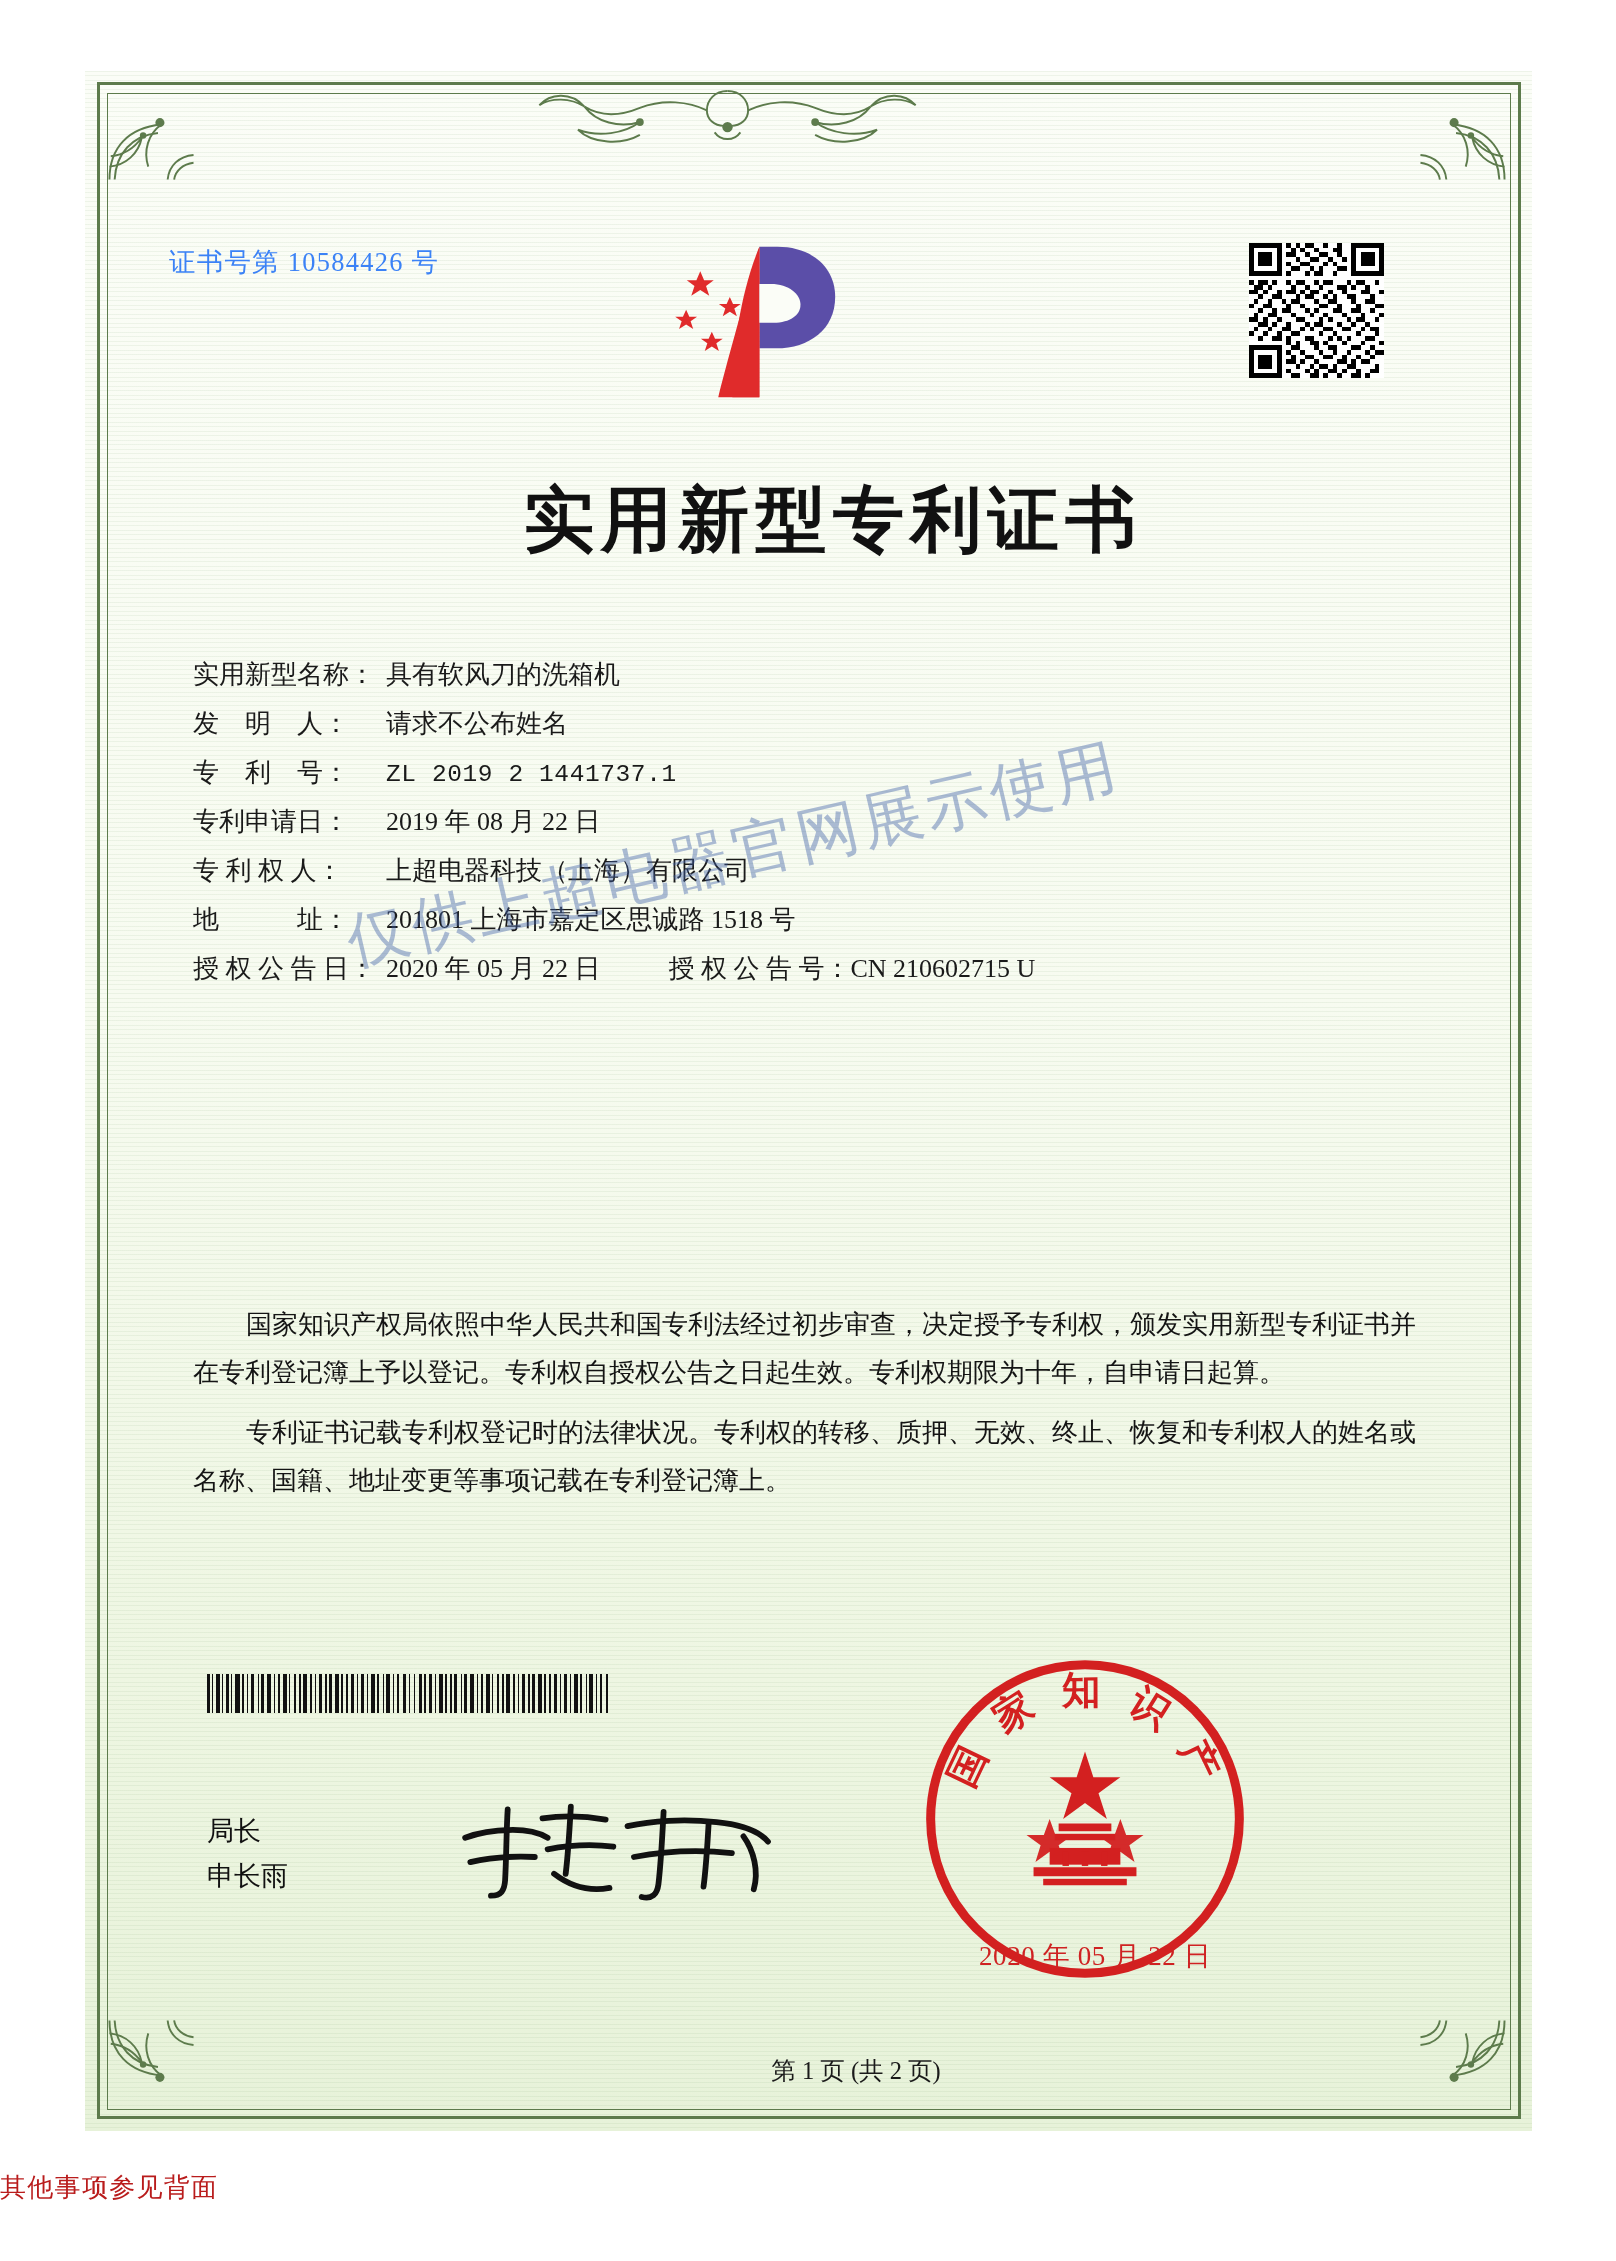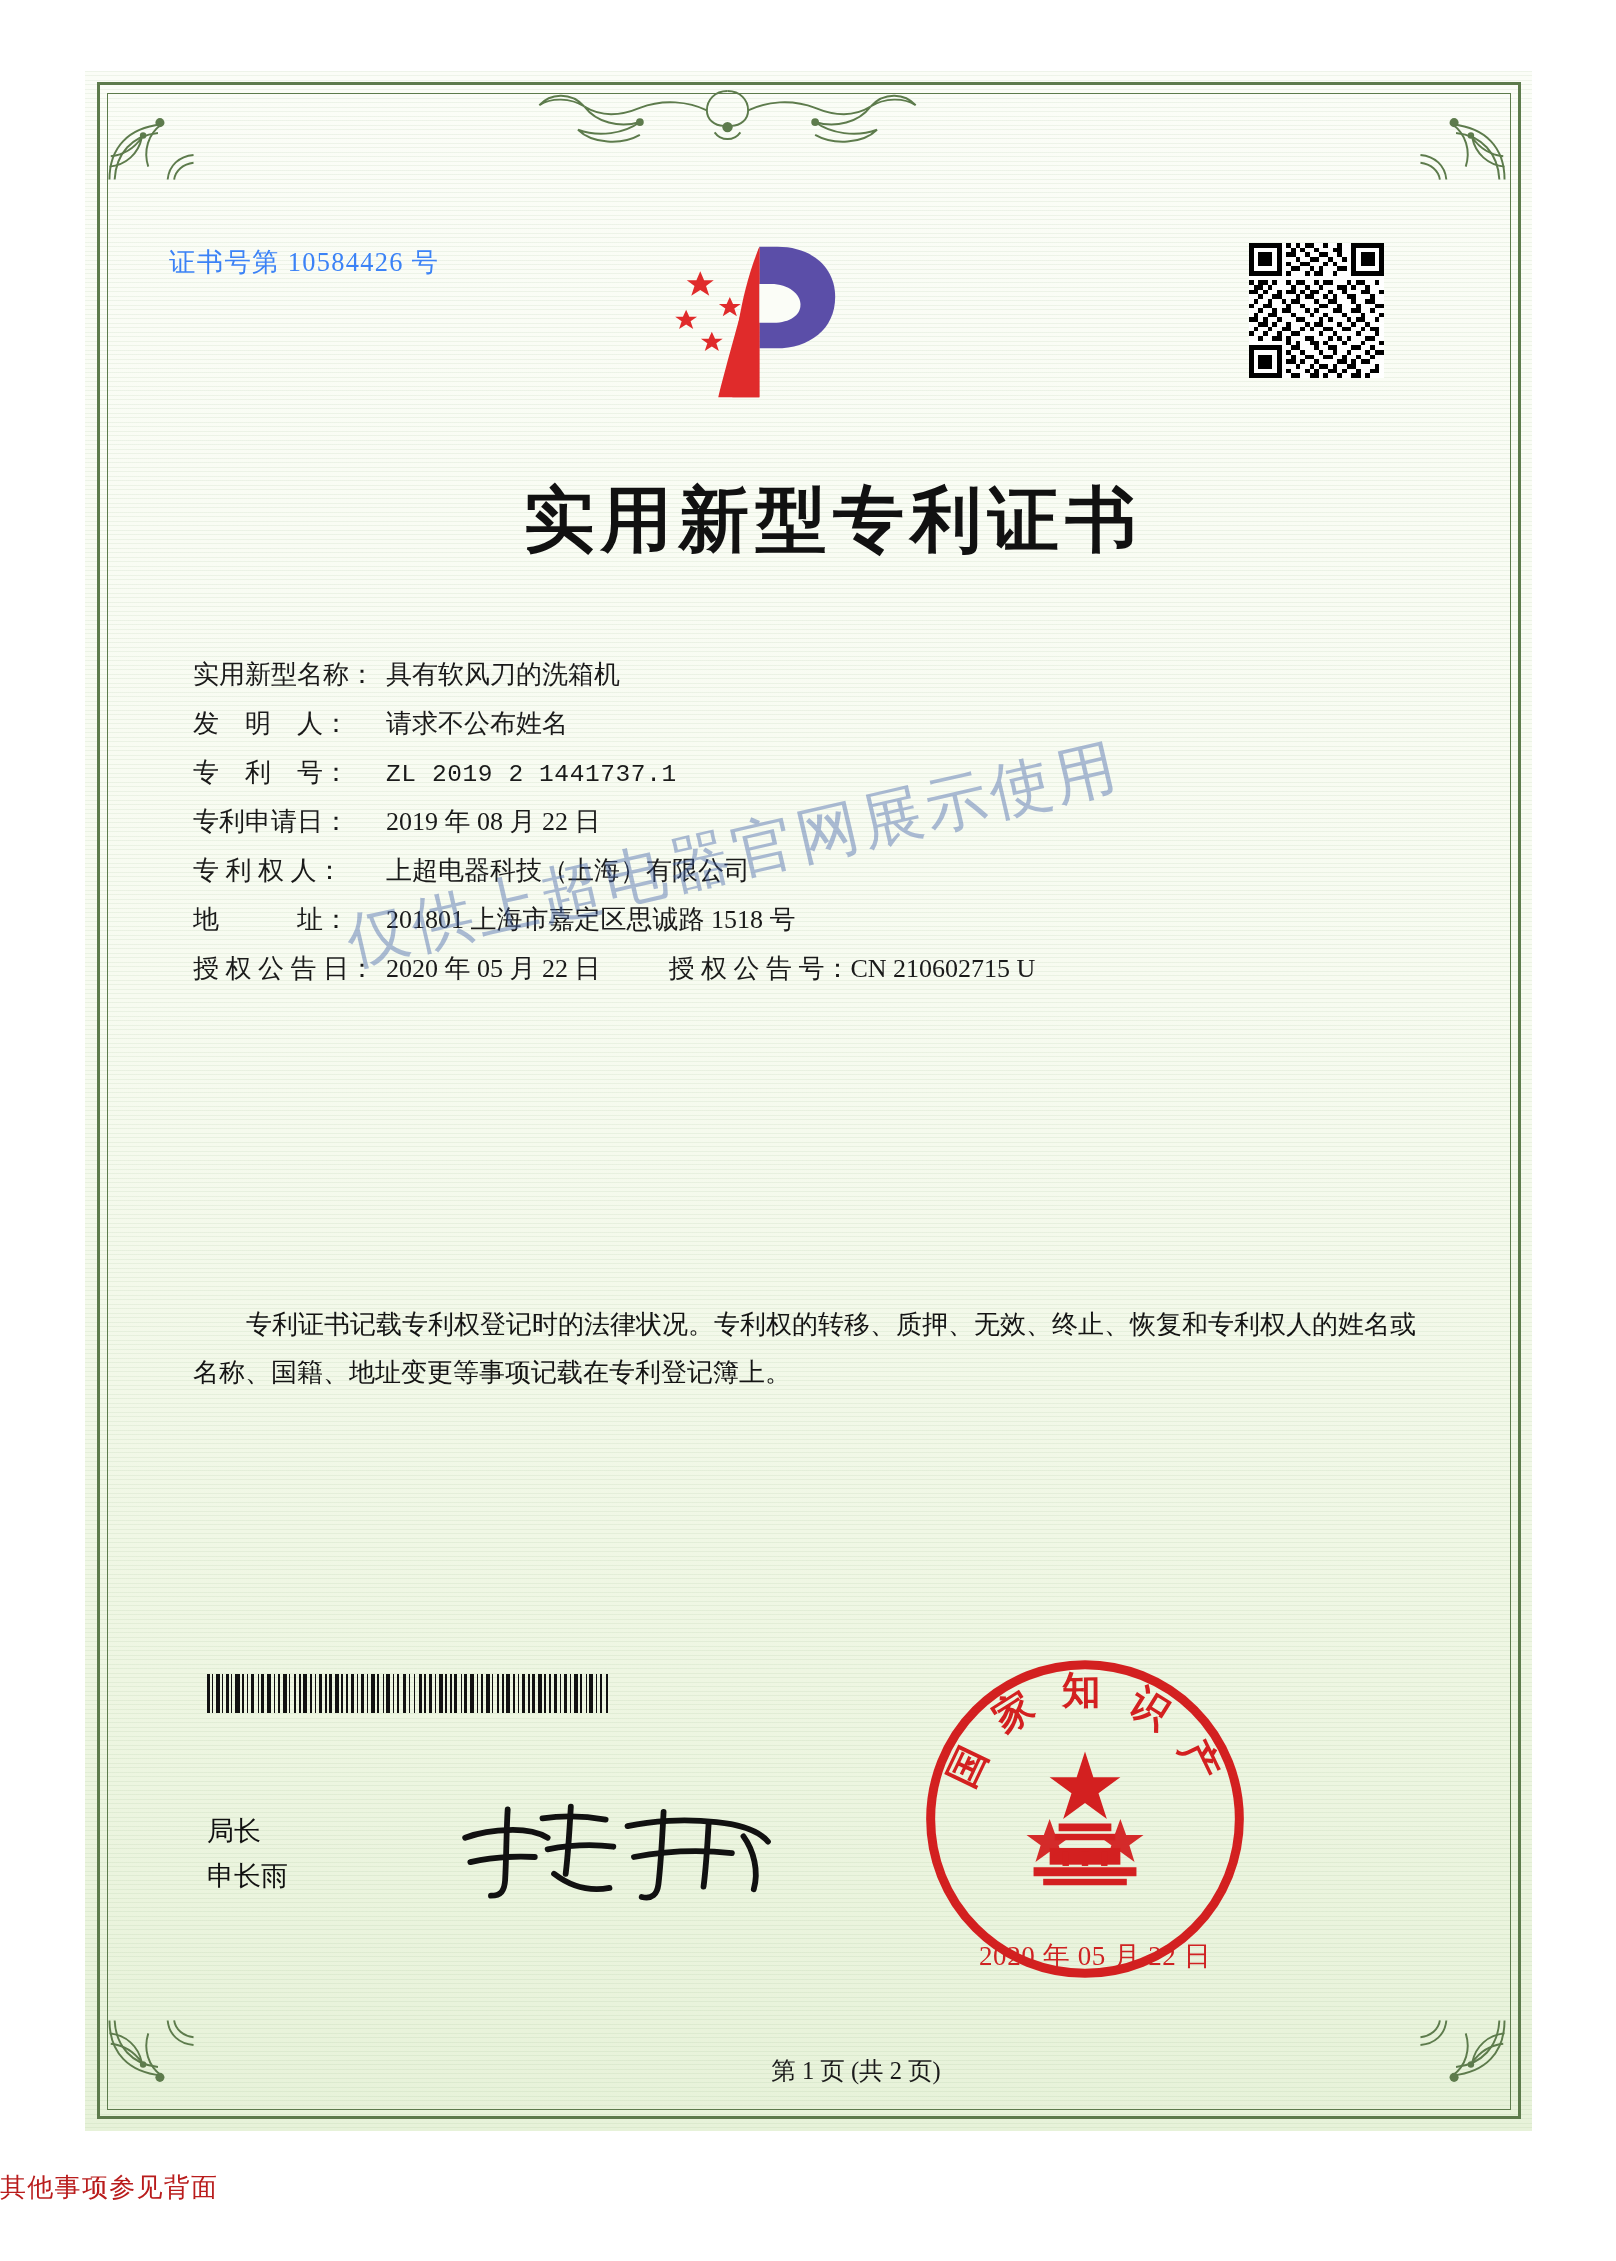--- a/index.html
+++ b/index.html
@@ -597,20 +597,21 @@
     </div>
     <div class="field-row">
       <span class="field-label">地　　　址：</span><span class="field-value">201801  上海市嘉定区思诚路 1518 号</span>
     </div>
     <div class="field-row">
       <span class="field-label">授 权 公 告 日：</span><span class="field-value num">2020 年 05 月 22 日</span><span class="second-label">授 权 公 告 号：</span><span class="field-value num">CN 210602715 U</span>
     </div>
   </div>
 
   <div class="paragraphs">
+    <p>国家知识产权局依照中华人民共和国专利法经过初步审查，决定授予专利权，颁发实用新型专利证书并在专利登记簿上予以登记。专利权自授权公告之日起生效。专利权期限为十年，自申请日起算。</p>
     <p>专利证书记载专利权登记时的法律状况。专利权的转移、质押、无效、终止、恢复和专利权人的姓名或名称、国籍、地址变更等事项记载在专利登记簿上。</p>
   </div>
 
   <div class="barcode">
     <svg viewBox="0 0 630 60" shape-rendering="crispEdges">
       <rect width="630" height="60" fill="none"></rect>
       <g fill="#111111">
         <rect x="2" y="0" width="4" height="60"></rect>
           <rect x="9" y="0" width="2" height="60"></rect>
         <rect x="15" y="0" width="6" height="60"></rect>

